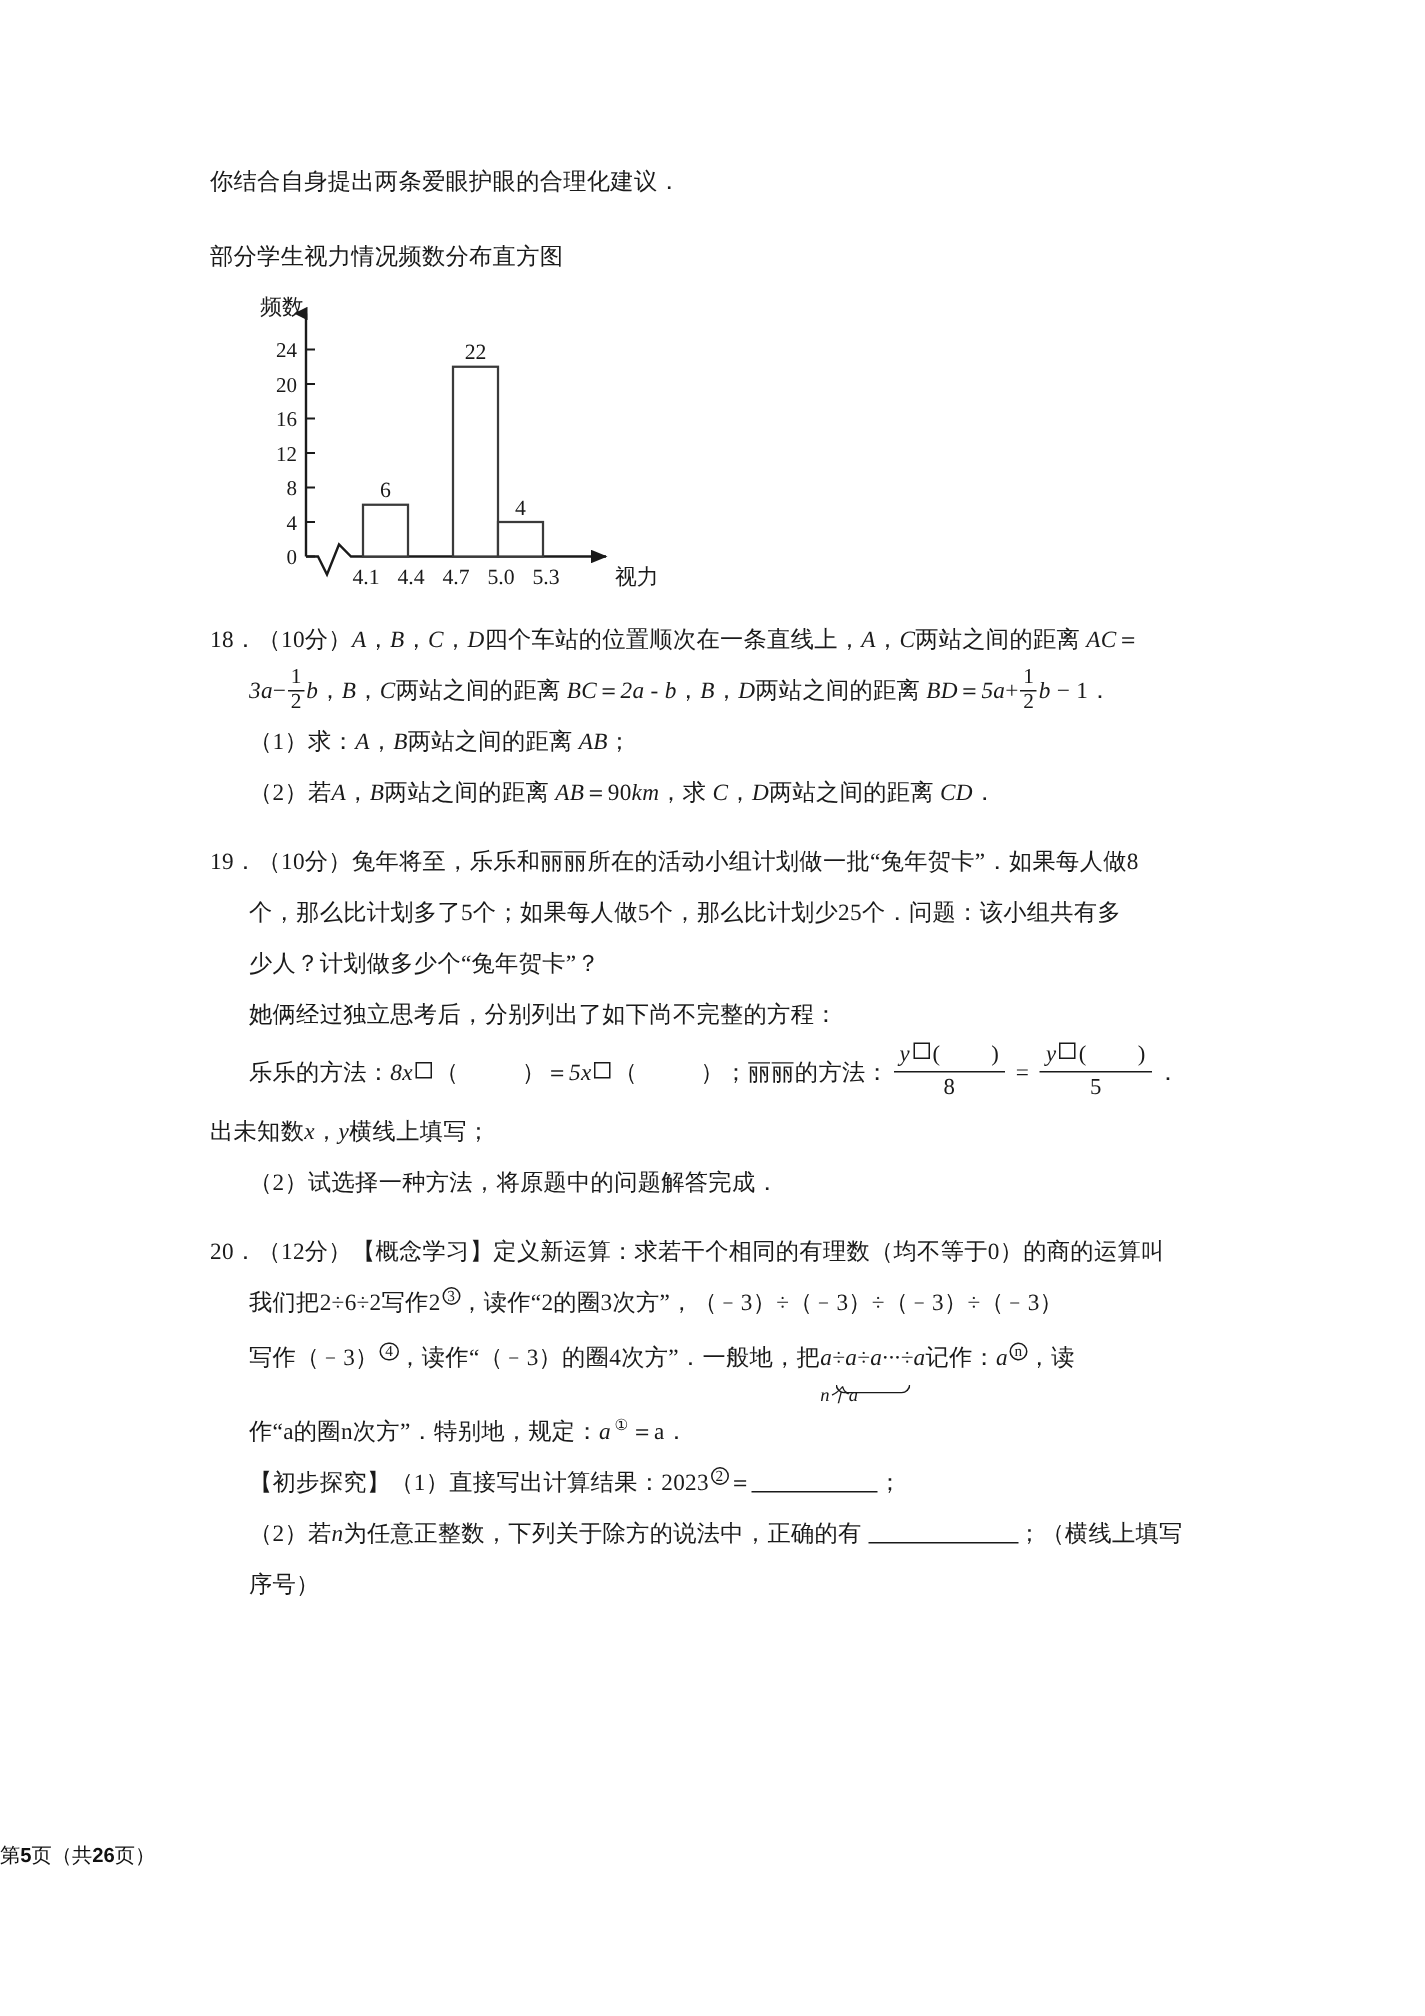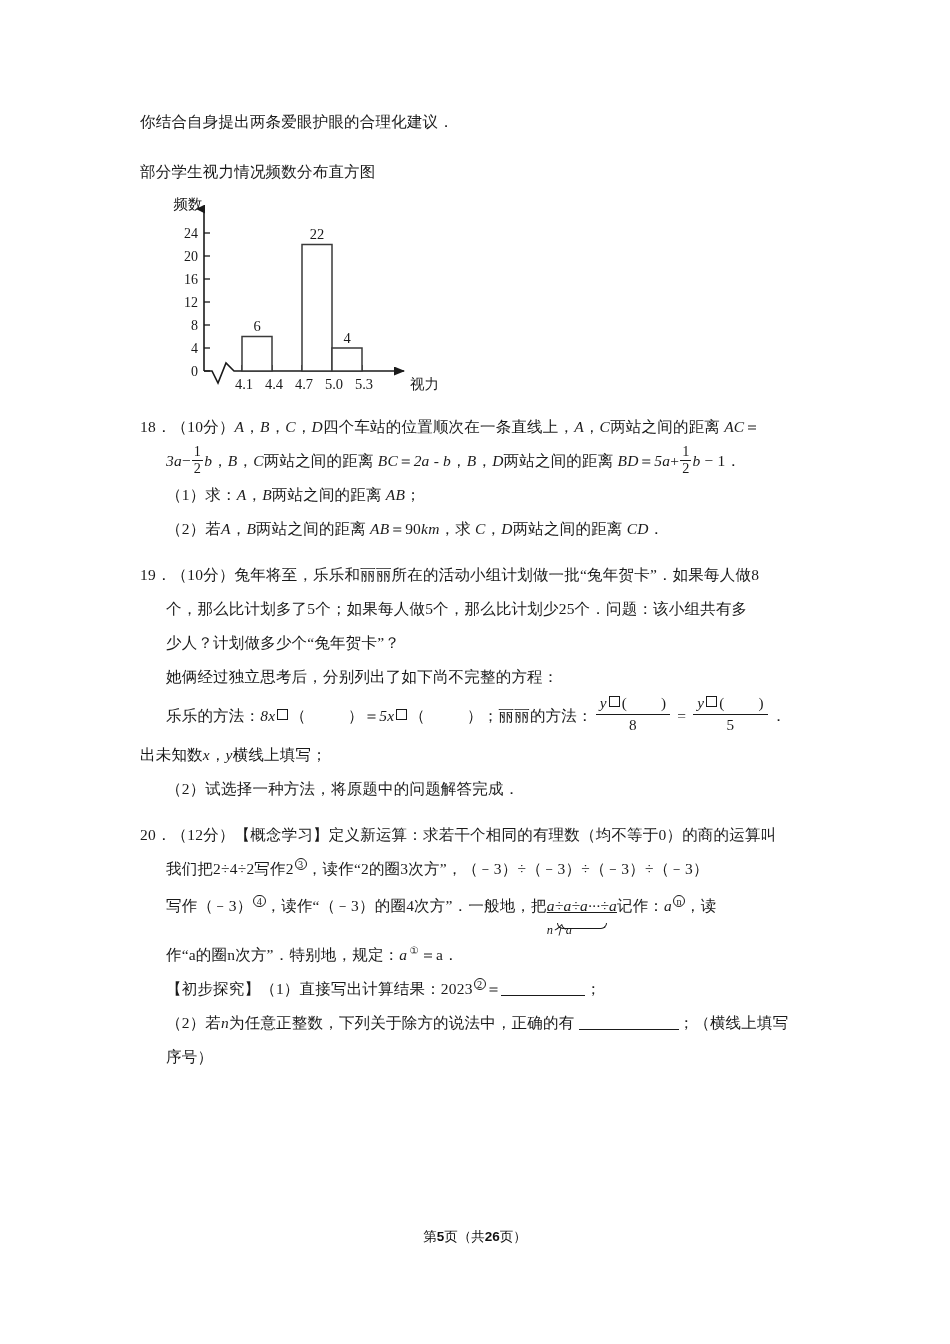--- a/index.html
+++ b/index.html
@@ -108,21 +108,20 @@
     font-style: normal;
     padding: 0 1px;
     box-sizing: border-box;
   }
 
   
   .ubrace-wrap {
     display: inline-block;
     position: relative;
     text-align: left;
-    text-decoration: underline;
   }
   .ubrace-wrap .uline {
     position: absolute;
     left: 14%;
     right: 14%;
     bottom: -3px;
     height: 5px;
     border-bottom: 1.1px solid #1a1a1a;
     border-left: 1.1px solid #1a1a1a;
     border-right: 1.1px solid #1a1a1a;
@@ -146,21 +145,21 @@
     margin-top: 2px;
   }
   .chart-svg { display: block; }
 
   
   .footer {
     position: absolute;
     left: 0;
     top: 1228px;
     width: 950px;
-    text-align: center;
+    text-align: left;
     font-family: "Liberation Sans", sans-serif;
     font-size: 13.5px;
     color: #111;
   }
   .footer b { font-weight: 700; }
 </style>
 </head>
 <body>
 
 <div class="page">
@@ -259,21 +258,21 @@
       <div class="ln indent" style="line-height:44px"><span>乐乐的方法：</span><span class="mi">8x</span><span class="sqbox"></span>（<span class="paren-blank"></span>）＝<span class="mi">5x</span><span class="sqbox"></span>（<span class="paren-blank"></span>）；<span>丽丽的方法：</span><span class="frac-big"><span class="num"><span class="mi">y</span><span class="sqbox"></span>(<span class="paren-blank-sm"></span>)</span><span class="den">8</span></span> = <span class="frac-big"><span class="num"><span class="mi">y</span><span class="sqbox"></span>(<span class="paren-blank-sm"></span>)</span><span class="den">5</span></span>．</div>
 
       <div class="ln"><span>出未知数</span><span class="mi">x</span>，<span class="mi">y</span><span>横线上填写；</span></div>
       <div class="ln indent">（2）试选择一种方法，将原题中的问题解答完成．</div>
     </div>
 
     <div class="blk">
       <div class="ln"><span>20</span>．<span>（12分）</span><span>【概念学习】定义新运算：求若干个相同的有理数（均不等于0）的商的运算叫</span></div>
 
 
-      <div class="ln indent"><span>我们把2÷4÷2写作2</span><span class="circ-sup"><span class="circ">3</span></span><span>，读作“2的圈3次方”，（﹣3）÷（﹣3）÷（﹣3）÷（﹣3）</span></div>
+      <div class="ln indent"><span>我们把2÷6÷2写作2</span><span class="circ-sup"><span class="circ">3</span></span><span>，读作“2的圈3次方”，（﹣3）÷（﹣3）÷（﹣3）÷（﹣3）</span></div>
 
       <div class="ln indent" style="line-height:40px"><span>写作（﹣3）</span><span class="circ-sup"><span class="circ">4</span></span><span>，读作“（﹣3）的圈4次方”．一般地，把</span><span class="ubrace-wrap"><span class="mi">a÷a÷a···÷a</span><span class="uline"></span><span class="ubrace-label"><span class="mi">n个a</span></span></span><span>记作：</span><span class="mi">a</span><span class="circ-sup"><span class="circ mi">n</span></span><span>，读</span></div>
 
       <div class="ln indent blk"><span>作“a的圈n次方”．特别地，规定：</span><span class="mi">a</span><span class="circ-sup"><span class="circ" style="border:none;">①</span></span><span>＝a．</span></div>
 
       <div class="ln indent"><span>【初步探究】（1）直接写出计算结果：2023</span><span class="circ-sup"><span class="circ">2</span></span><span>＝</span><span class="blank b-md"></span><span>；</span></div>
 
       <div class="ln indent"><span>（2）若</span><span class="mi">n</span><span>为任意正整数，下列关于除方的说法中，正确的有</span> <span class="blank b-lg"></span><span>；（横线上填写</span></div>
 
       <div class="ln indent">序号）</div>

